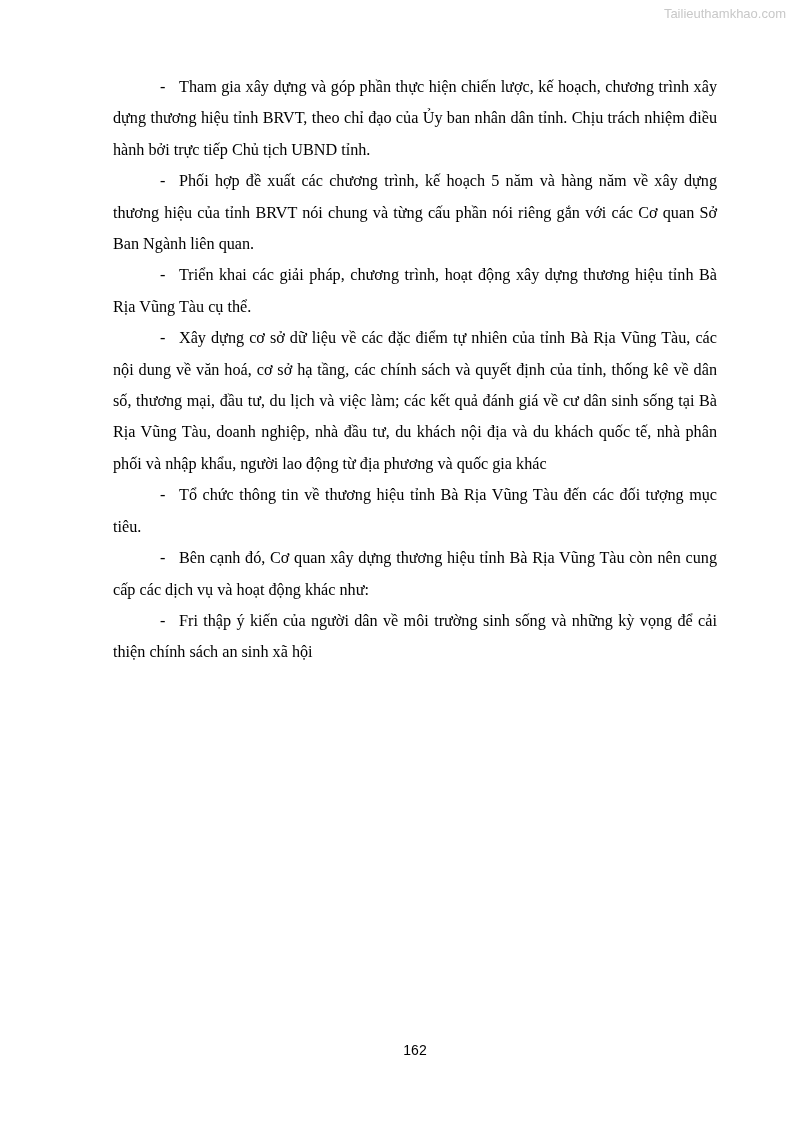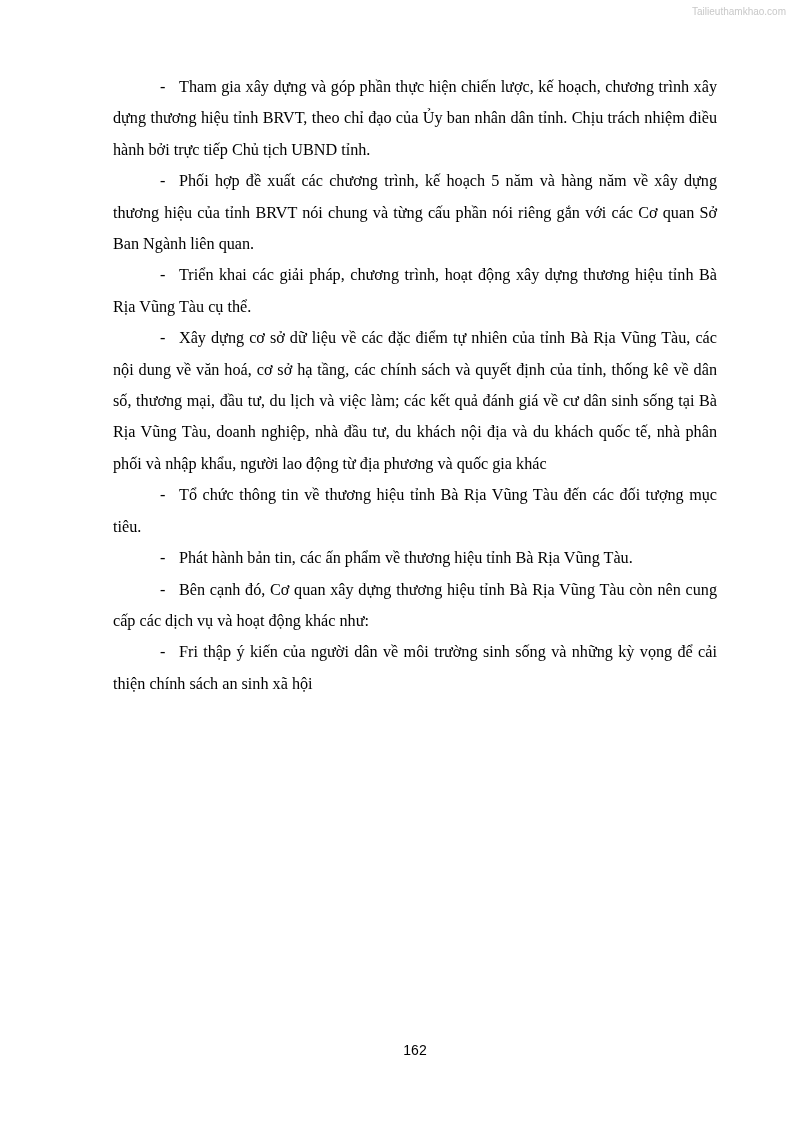--- a/index.html
+++ b/index.html
@@ -4,21 +4,21 @@
   <style>
     html, body { margin: 0; padding: 0; background: #ffffff; }
     body {
       width: 794px; height: 1123px; position: relative; overflow: hidden;
       font-family: "Liberation Serif", "DejaVu Serif", serif;
       color: #000;
     }
     .watermark {
       position: absolute; top: 6px; right: 8px;
       font-family: "Liberation Sans", "DejaVu Sans", sans-serif;
-      font-size: 10px; color: #c8c8c8;
+      font-size: 13px; color: #c8c8c8;
     }
     .content {
       position: absolute; left: 113px; top: 72px; width: 604px;
       font-size: 16.2px; line-height: 31.4px;
       text-align: justify;
       font-family: Liberation Serif, serif;
     }
     .para {
       margin: 0; text-indent: 47px;
     }
@@ -34,18 +34,17 @@
 <body>
 
 <div class="watermark">Tailieuthamkhao.com</div>
 
 <div class="content">
   <p class="para"><span class="dash">-</span><span>Tham gia xây dựng và góp phần thực hiện chiến lược, kế hoạch, chương trình xây dựng thương hiệu tỉnh BRVT, theo chỉ đạo của Ủy ban nhân dân tỉnh. Chịu trách nhiệm điều hành bởi trực tiếp Chủ tịch UBND tỉnh.</span></p>
   <p class="para"><span class="dash">-</span><span>Phối hợp đề xuất các chương trình, kế hoạch 5 năm và hàng năm về xây dựng thương hiệu của tỉnh BRVT nói chung và từng cấu phần nói riêng gắn với các Cơ quan Sở Ban Ngành liên quan.</span></p>
   <p class="para"><span class="dash">-</span><span>Triển khai các giải pháp, chương trình, hoạt động xây dựng thương hiệu tỉnh Bà Rịa Vũng Tàu cụ thể.</span></p>
   <p class="para"><span class="dash">-</span><span>Xây dựng cơ sở dữ liệu về các đặc điểm tự nhiên của tỉnh Bà Rịa Vũng Tàu, các nội dung về văn hoá, cơ sở hạ tầng, các chính sách và quyết định của tỉnh, thống kê về dân số, thương mại, đầu tư, du lịch và việc làm; các kết quả đánh giá về cư dân sinh sống tại Bà Rịa Vũng Tàu, doanh nghiệp, nhà đầu tư, du khách nội địa và du khách quốc tế, nhà phân phối và nhập khẩu, người lao động từ địa phương và quốc gia khác</span></p>
   <p class="para"><span class="dash">-</span><span>Tổ chức thông tin về thương hiệu tỉnh Bà Rịa Vũng Tàu đến các đối tượng mục tiêu.</span></p>
-  <p class="para"><span class="dash">-</span><span>Phát hành bản tin, các ấn phẩm về thương hiệu tỉnh Bà Rịa Vũng Tàu.</span></p>
   <p class="para"><span class="dash">-</span><span>Bên cạnh đó, Cơ quan xây dựng thương hiệu tỉnh Bà Rịa Vũng Tàu còn nên cung cấp các dịch vụ và hoạt động khác như:</span></p>
   <p class="para"><span class="dash">-</span><span>Fri thập ý kiến của người dân về môi trường sinh sống và những kỳ vọng để cải thiện chính sách an sinh xã hội</span></p>
 </div>
 
 <div class="page-number">162</div>
 
 </body></html>

